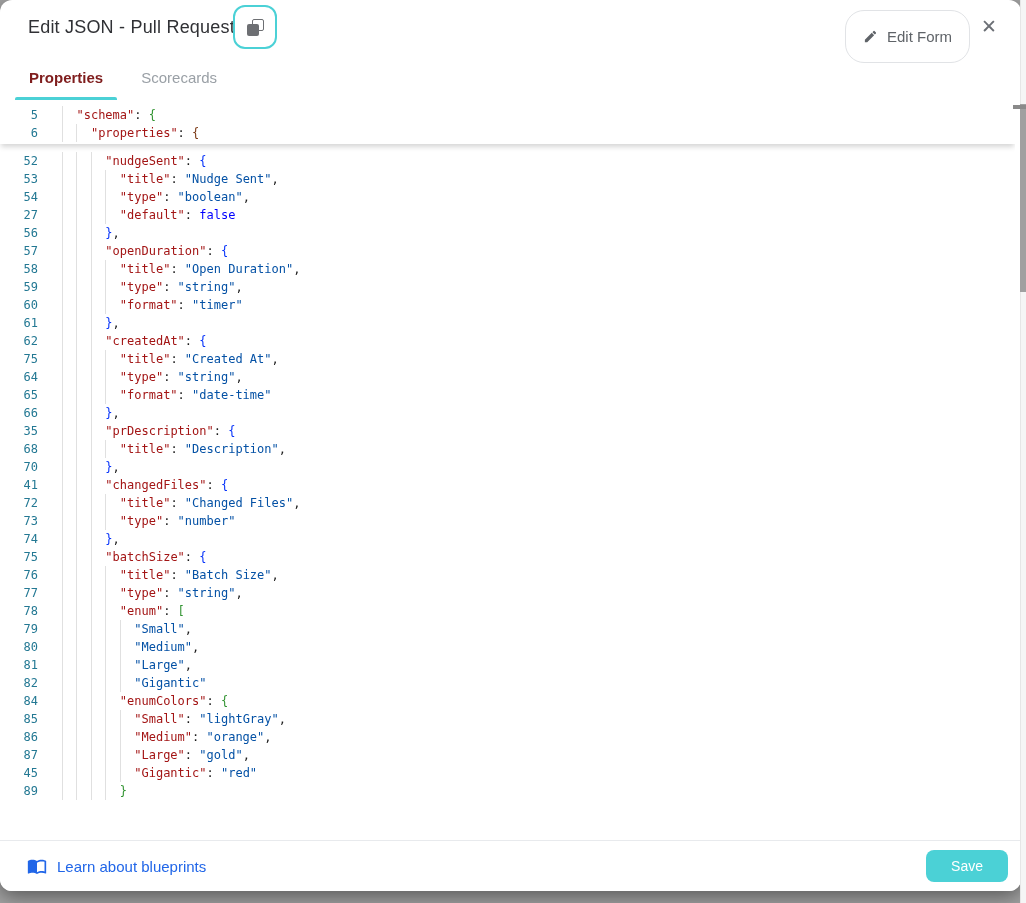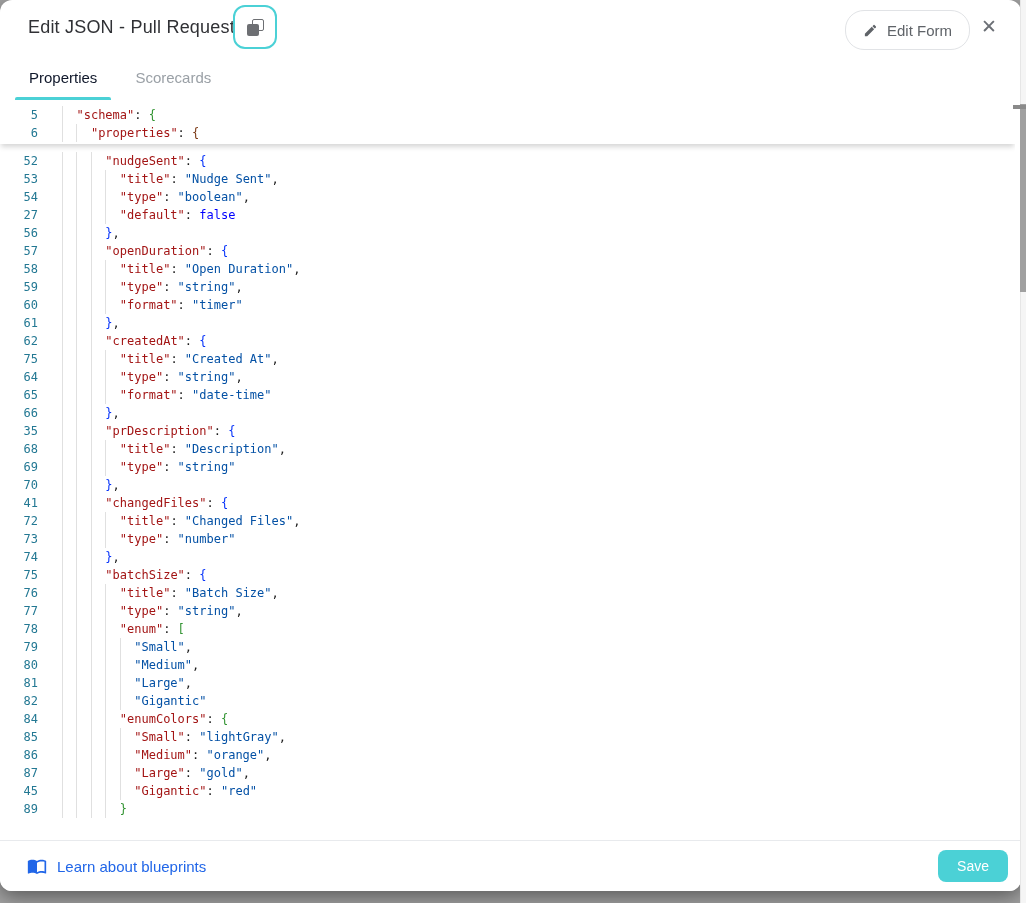--- a/index.html
+++ b/index.html
@@ -18,36 +18,36 @@
   .hdr-title { position:absolute; left:28px; top:17px; font-size:18px; color:#303135; letter-spacing:.2px; }
   .copy-btn {
     position:absolute; left:233px; top:5px; width:44px; height:44px;
     border:2px solid var(--c-accent); border-radius:12px; background:#fff;
     display:flex; align-items:center; justify-content:center; cursor:pointer;
   }
   .copy-ic { position:relative; width:17px; height:17px; }
   .copy-ic .back { position:absolute; top:0; right:0; width:12px; height:12px; border:1.6px solid #6d6f73; border-radius:2px; background:#fff; }
   .copy-ic .front { position:absolute; bottom:0; left:0; width:12px; height:12px; background:#6d6f73; border-radius:2px; }
   .editform-btn {
-    position:absolute; right:51px; top:10px; height:40px; padding:0 17px;
+    position:absolute; right:51px; top:10px; height:53px; padding:0 17px;
     display:flex; align-items:center; gap:9px;
     border:1px solid #e1e3e6; border-radius:19px; background:#fff;
     color:#5f6368; font-size:15px; cursor:pointer; font-family:"Liberation Sans", sans-serif;
   }
   .editform-btn svg { width:15px; height:15px; fill:#5f6368; }
   .close-btn {
     position:absolute; right:18px; top:13px; width:28px; height:28px;
     background:none; border:none; color:#6b6f75; font-size:19px; line-height:28px;
     cursor:pointer; text-align:center;
   }
 
   
   .tabs { position:absolute; top:56px; left:15px; height:44px; display:flex; gap:10px; }
   .tab { padding:0 14px; font-size:15px; line-height:40px; color:#9aa0a6; cursor:pointer; position:relative; background:none; border:none; font-family:"Liberation Sans", sans-serif; }
-  .tab.active { color:#0f172a; font-weight:normal; }
+  .tab.active { color:#7f1d1d; font-weight:bold; }
   .tab.active::after { content:""; position:absolute; left:0; right:0; bottom:0; height:3px; background:var(--c-accent); border-radius:2px 2px 0 0; }
 
   
   .editor { position:absolute; top:100px; left:0; right:6px; bottom:51px; background:#fff; overflow:hidden; font-family:"DejaVu Sans Mono", monospace; }
   .sticky { position:relative; z-index:2; background:#fff; padding-top:6px; padding-bottom:2px; box-shadow:0 4px 5px -1px rgba(0,0,0,.16); }
   .lines { margin-top:8px; }
   .line-row { display:flex; height:18px; }
   .ln { width:38px; text-align:right; font-size:12px; line-height:18px; color:var(--c-ln); flex:none; user-select:none; }
   .code { position:relative; margin-left:24px; font-size:12px; line-height:18px; white-space:pre; flex:1; }
   .guide { position:absolute; top:0; bottom:0; width:1px; background:var(--c-guide); }
@@ -57,21 +57,21 @@
   .tok-pn  { color:var(--c-pn); }
   .tok-bb  { color:var(--c-bb); }
   .tok-bgn { color:var(--c-bgn); }
   .tok-bw  { color:var(--c-bw); }
 
   
   .ftr { position:absolute; left:0; right:0; bottom:0; height:51px; border-top:1px solid #e8eaed; background:#fff; display:flex; align-items:center; }
   .blueprint-link { display:flex; align-items:center; gap:10px; margin-left:27px; color:var(--c-link); font-size:15px; text-decoration:none; cursor:pointer; }
   .blueprint-link svg { width:20px; height:20px; fill:var(--c-link); }
   .save-btn {
-    position:absolute; right:13px; top:9px; height:32px; padding:0 19px;
+    position:absolute; right:13px; top:9px; height:32px; padding:0 25px;
     background:var(--c-accent); color:#fff; border:none; border-radius:8px;
     font-size:14px; cursor:pointer; font-family:"Liberation Sans", sans-serif;
   }
 
   
   .page-scroll-track { position:absolute; right:0; top:0; width:6px; height:100%; background:#f5f5f5; border-left:1px solid #e6e6e6; }
   .page-scroll-thumb { position:absolute; right:0; top:104px; width:6px; height:188px; background:#a0a0a0; }
   .editor-scroll-thumb { position:absolute; left:1013px; top:105px; width:13px; height:4px; background:#8a8a8a; z-index:60; }
 </style>
 </head>
@@ -175,24 +175,20 @@
         </div>
         <div class="line-row">
           <div class="ln">35</div>
           <div class="code"><span class="guide" style="left: calc(0ch);"></span><span class="guide" style="left: calc(2ch);"></span><span class="guide" style="left: calc(4ch);"></span><span>      </span><span class="tok-key">"prDescription"</span><span class="tok-pn">: </span><span class="tok-bb">{</span></div>
         </div>
         <div class="line-row">
           <div class="ln">68</div>
           <div class="code"><span class="guide" style="left: calc(0ch);"></span><span class="guide" style="left: calc(2ch);"></span><span class="guide" style="left: calc(4ch);"></span><span class="guide" style="left: calc(6ch);"></span><span>        </span><span class="tok-key">"title"</span><span class="tok-pn">: </span><span class="tok-str">"Description"</span><span class="tok-pn">,</span></div>
         </div>
         <div class="line-row">
-          <div class="ln">69</div>
-          <div class="code"><span class="guide" style="left: calc(0ch);"></span><span class="guide" style="left: calc(2ch);"></span><span class="guide" style="left: calc(4ch);"></span><span class="guide" style="left: calc(6ch);"></span><span>        </span><span class="tok-key">"type"</span><span class="tok-pn">: </span><span class="tok-str">"string"</span></div>
-        </div>
-        <div class="line-row">
           <div class="ln">70</div>
           <div class="code"><span class="guide" style="left: calc(0ch);"></span><span class="guide" style="left: calc(2ch);"></span><span class="guide" style="left: calc(4ch);"></span><span>      </span><span class="tok-bb">}</span><span class="tok-pn">,</span></div>
         </div>
         <div class="line-row">
           <div class="ln">41</div>
           <div class="code"><span class="guide" style="left: calc(0ch);"></span><span class="guide" style="left: calc(2ch);"></span><span class="guide" style="left: calc(4ch);"></span><span>      </span><span class="tok-key">"changedFiles"</span><span class="tok-pn">: </span><span class="tok-bb">{</span></div>
         </div>
         <div class="line-row">
           <div class="ln">72</div>
           <div class="code"><span class="guide" style="left: calc(0ch);"></span><span class="guide" style="left: calc(2ch);"></span><span class="guide" style="left: calc(4ch);"></span><span class="guide" style="left: calc(6ch);"></span><span>        </span><span class="tok-key">"title"</span><span class="tok-pn">: </span><span class="tok-str">"Changed Files"</span><span class="tok-pn">,</span></div>

